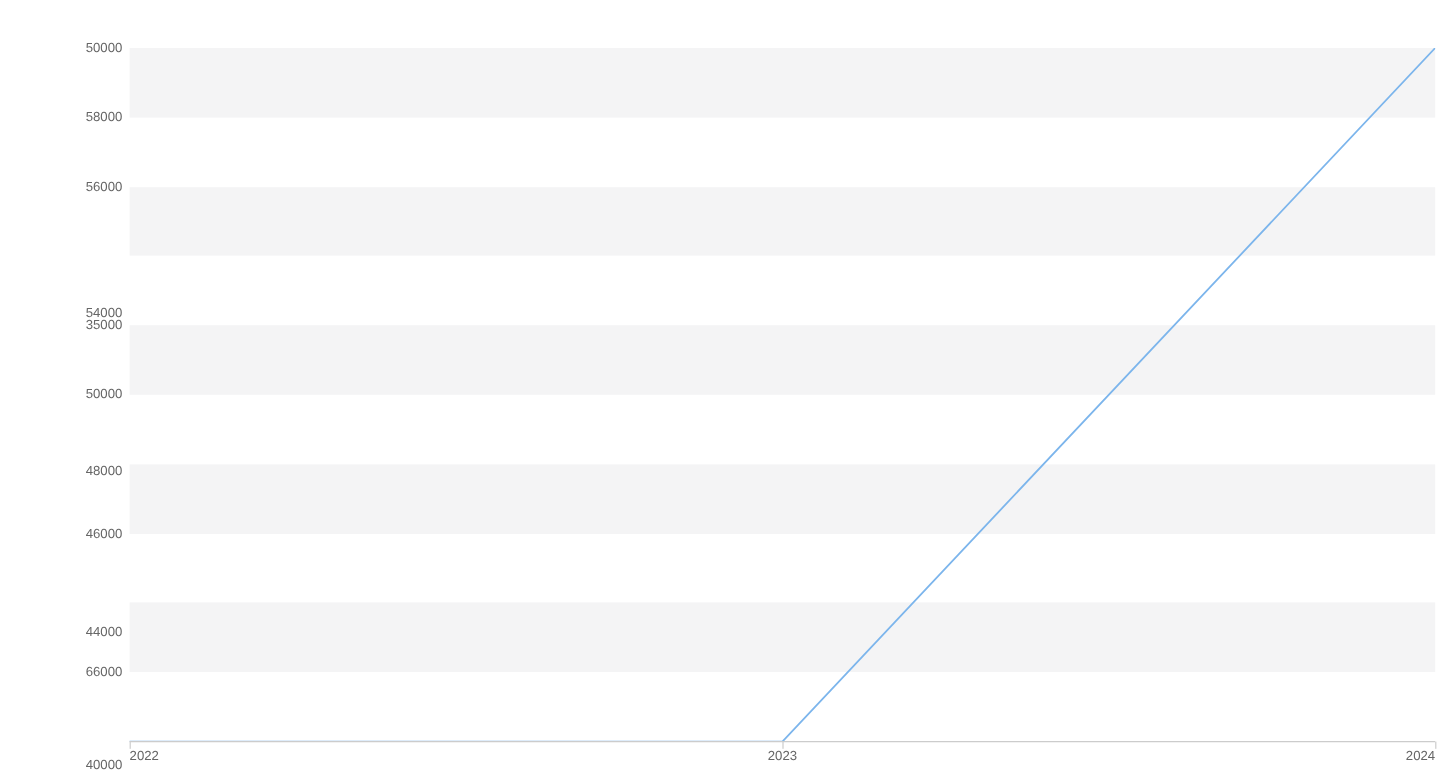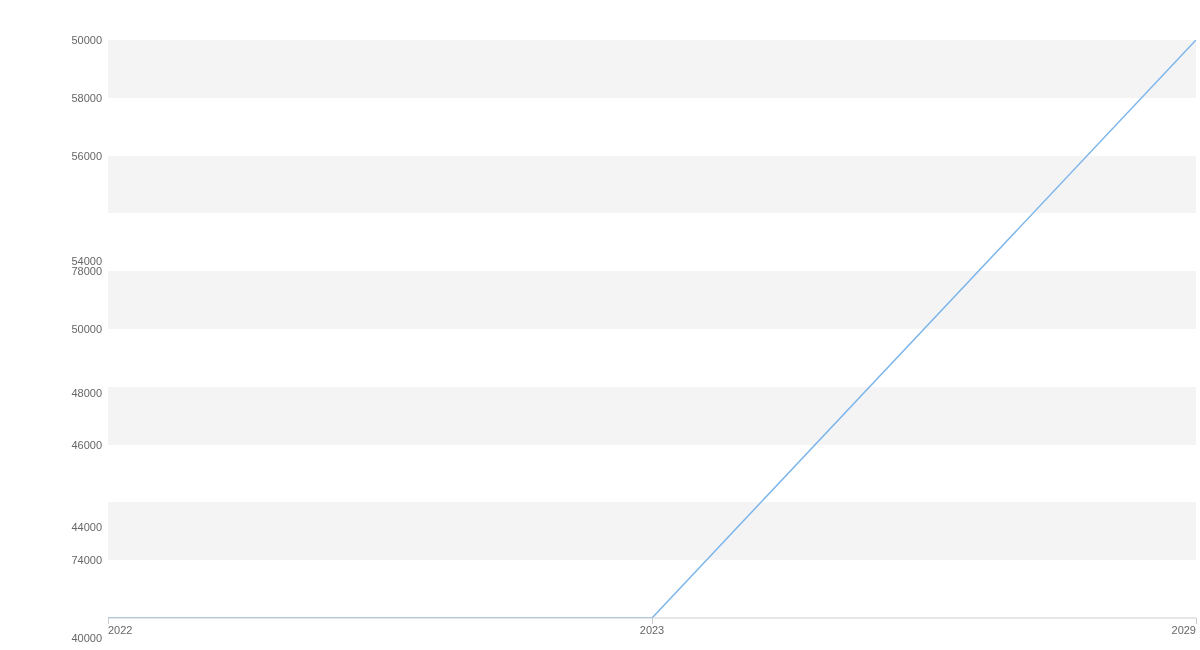--- a/index.html
+++ b/index.html
@@ -104,29 +104,29 @@
 
   <svg class="axis">
 
     <line x1="108" y1="618" x2="1196" y2="618" stroke="#cccccc" stroke-width="1"></line>
   </svg>
 
   <div class="y-tick-label" style="top:40px;">50000</div>
   <div class="y-tick-label" style="top:97.8px;">58000</div>
   <div class="y-tick-label" style="top:155.6px;">56000</div>
   <div class="y-tick-label" style="top:213.4px;margin-top:48px;">54000</div>
-  <div class="y-tick-label" style="top:271.2px;">78000</div>
+  <div class="y-tick-label" style="top:271.2px;">35000</div>
   <div class="y-tick-label" style="top:329px;">50000</div>
   <div class="y-tick-label" style="top:393px;">48000</div>
   <div class="y-tick-label" style="top:444.6px;">46000</div>
   <div class="y-tick-label" style="top:527px;">44000</div>
-  <div class="y-tick-label" style="top:560.2px;">74000</div>
+  <div class="y-tick-label" style="top:560.2px;">66000</div>
   <div class="y-tick-label" style="top:638px;">40000</div>
 
   <div class="x-tick-mark" style="left:108px;"></div>
   <div class="x-tick-mark" style="left:652px;"></div>
   <div class="x-tick-mark" style="left:1196px;"></div>
 
   <div class="x-tick-label" style="left:108px;transform:none;">2022</div>
   <div class="x-tick-label" style="left:652px;">2023</div>
-  <div class="x-tick-label" style="left:1196px;transform:translateX(-100%);">2029</div>
+  <div class="x-tick-label" style="left:1196px;transform:translateX(-100%);">2024</div>
 
 </div>
 
 </body></html>

